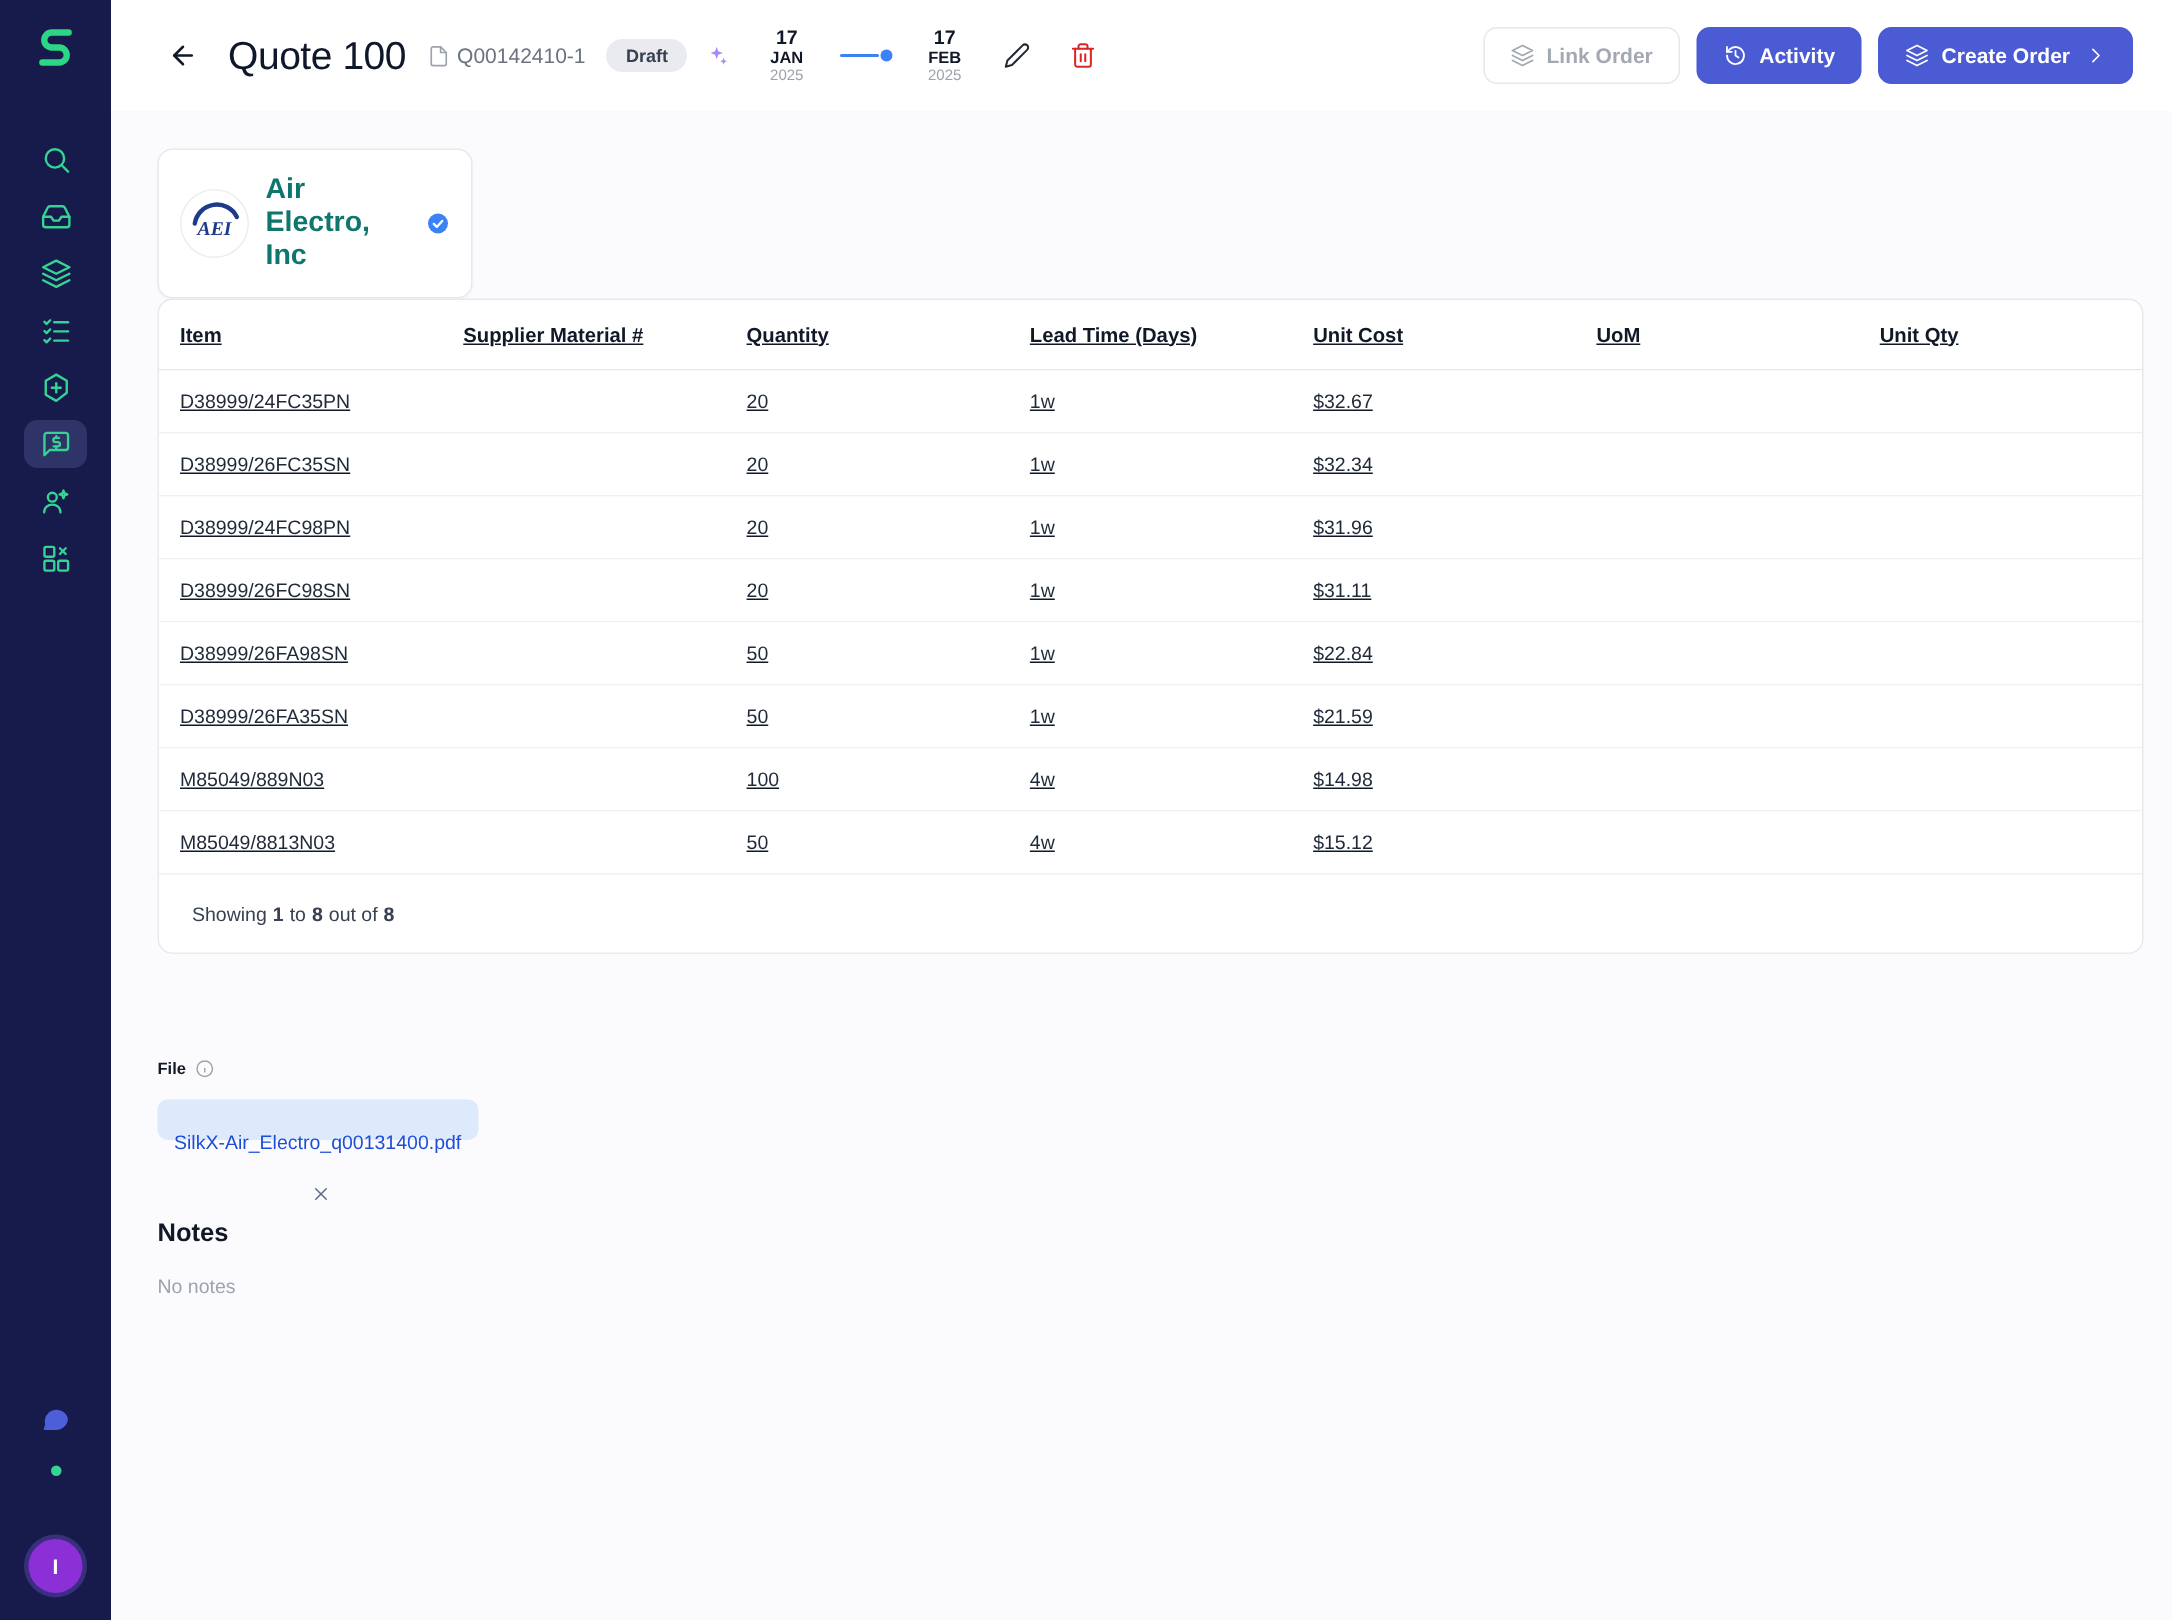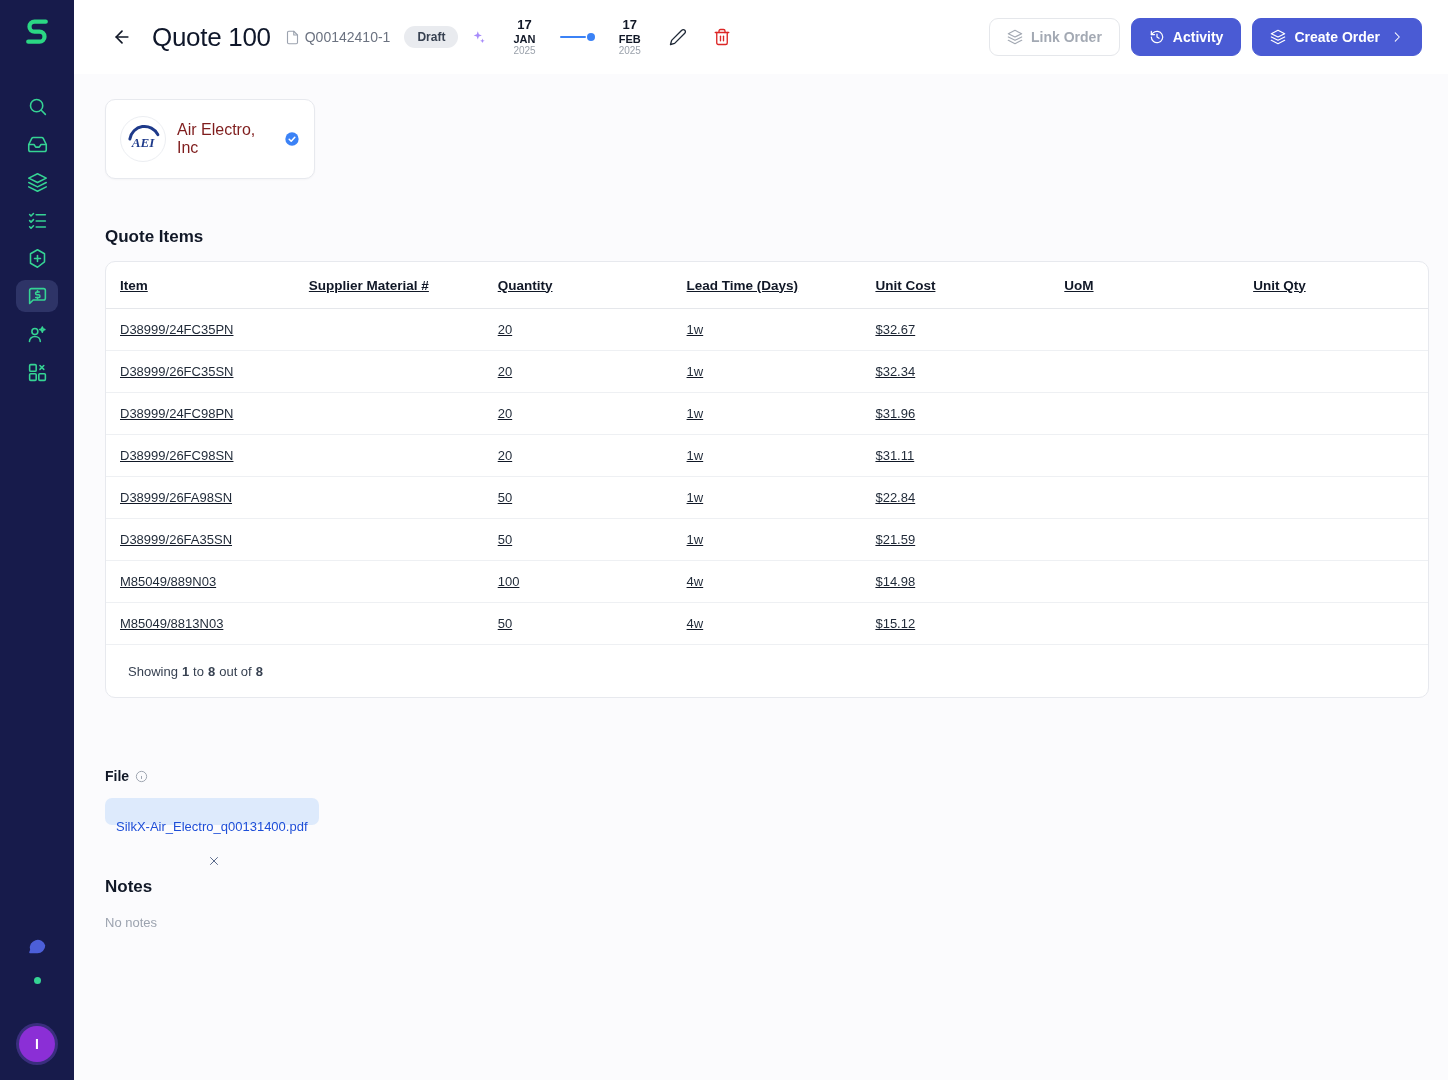--- a/index.html
+++ b/index.html
@@ -51,38 +51,38 @@
   .btn-primary { background:#4a5bd4; border:1px solid #4a5bd4; color:#fff; }
   .btn-primary svg { stroke:#fff; }
   .btn .chev { width:14px; height:14px; margin-left:2px; }
 
   
   .content { flex:1; padding:25px 19px 0 31px; overflow:hidden; }
 
   .supplier-card { width:210px; background:#fff; border:1px solid #e7e9ee; border-radius:10px; padding:16px 14px; display:flex; align-items:center; gap:11px; cursor:pointer; box-shadow:0 1px 2px rgba(16,24,40,.03); }
   .supplier-logo { width:46px; height:46px; border-radius:50%; border:1px solid #eceef2; background:#fff; display:flex; align-items:center; justify-content:center; overflow:hidden; flex-shrink:0; }
   .supplier-name-row { display:flex; align-items:center; gap:6px; }
-  .supplier-name { font-size:16px; font-weight:400; color:#7f1d1d; }
+  .supplier-name { font-size:19px; font-weight:700; color:#0f766e; }
   .verified svg { width:16px; height:16px; display:block; }
 
   .section-title { font-size:17px; font-weight:700; color:#111827; }
   .quote-items-title { margin-top:48px; margin-bottom:14px; }
 
   .table-card { background:#fff; border:1px solid #e7e9ee; border-radius:10px; overflow:hidden; }
   .t-head, .t-row { display:grid; grid-template-columns:repeat(7, 1fr); align-items:center;text-decoration:underline; }
   .t-head { height:47px; border-bottom:1px solid #e5e7eb; }
   .th { font-size:13.5px; font-weight:700; color:#111827; padding-left:14px; }
   .t-row { height:42px; border-bottom:1px solid #eef0f3; background:#fff; }
   .td { font-size:13px; color:#1f2937; padding-left:14px; white-space:nowrap; overflow:hidden; text-overflow:ellipsis; }
   .t-footer { height:52px; display:flex; align-items:center; padding-left:22px; font-size:13px; color:#374151; gap:4px; }
   .t-footer .bold { font-weight:700; }
 
   .file-section { margin-top:70px; }
   .file-label-row { display:flex; align-items:center; gap:6px; }
-  .file-label { font-size:14px; font-weight:700; color:#111827; }
+  .file-label { font-size:11px; font-weight:700; color:#111827; }
   .info-icon svg { width:13px; height:13px; stroke:#9ca3af; stroke-width:1.8; fill:none; display:block; cursor:pointer; }
   .file-chip { margin-top:14px; display:inline-flex; align-items:center; gap:21px; background:#ddeafc; border-radius:7px; height:27px; padding:0 11px; cursor:pointer;flex-direction:column; }
   .file-chip svg.doc { width:14px; height:14px; stroke:#1d4ed8; stroke-width:1.8; fill:none; stroke-linecap:round; stroke-linejoin:round; }
   .file-chip .fname { font-size:13px; color:#1d4ed8; }
   .chip-close { display:flex; align-items:center; justify-content:center; cursor:pointer; margin-left:4px; }
   .chip-close svg { width:12px; height:12px; stroke:#5b6b8c; stroke-width:2; fill:none; stroke-linecap:round; }
 
   .notes-section { margin-top:52px; }
   .notes-empty { margin-top:18px; font-size:13px; color:#9ca3af; }
 </style>
@@ -267,21 +267,20 @@
         <span class="supplier-name">Air Electro, Inc</span>
         <span class="verified">
           <svg viewBox="0 0 24 24">
               <circle cx="12" cy="12" r="10" fill="#3b82f6"></circle>
               <polyline points="7.8 12.4 10.8 15.4 16.2 9.4" stroke="#fff" stroke-width="2.3" fill="none" stroke-linecap="round" stroke-linejoin="round"></polyline>
             </svg>
         </span>
       </div>
     </div>
 
-    <h2 class="section-title quote-items-title">Quote Items</h2>
 
     <section class="table-card">
       <div class="t-head">
         <div class="th">Item</div>
         <div class="th">Supplier Material #</div>
         <div class="th">Quantity</div>
         <div class="th">Lead Time (Days)</div>
         <div class="th">Unit Cost</div>
         <div class="th">UoM</div>
         <div class="th">Unit Qty</div>

